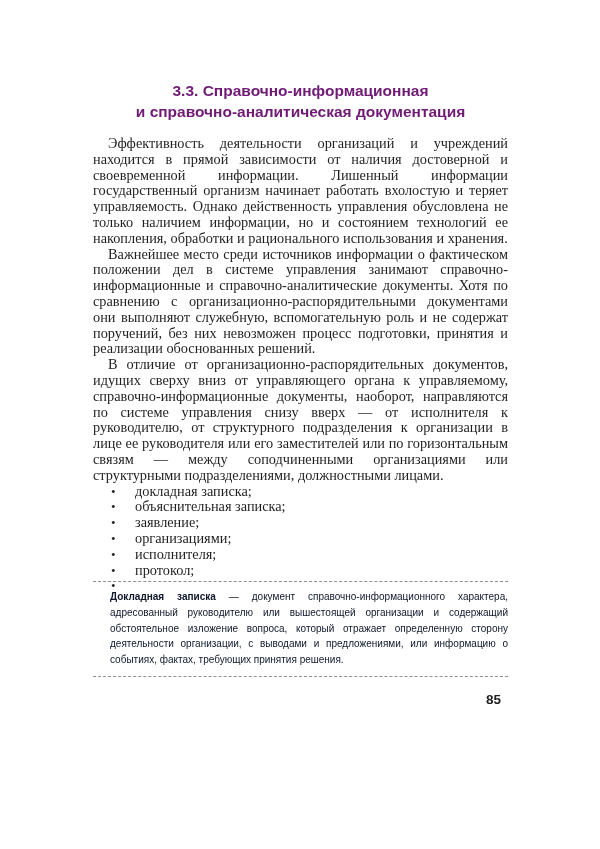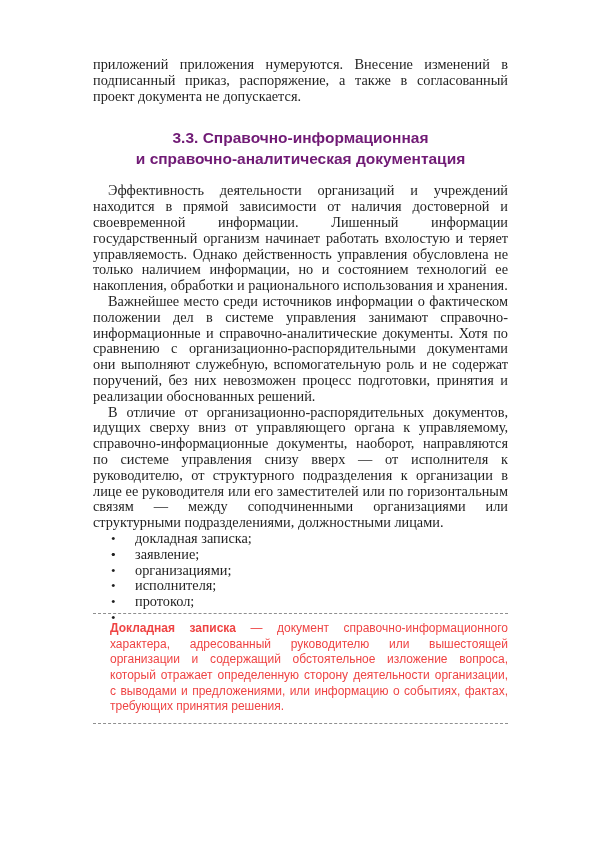--- a/index.html
+++ b/index.html
@@ -60,65 +60,65 @@
     font-size: 13px;
   }
   .definition-block {
     border-top: 1px dashed #8f8f8f;
     border-bottom: 1px dashed #8f8f8f;
     margin-top: 3px;
     padding: 7px 0 8px 17px;
   }
   .definition-text {
     font-family: "Liberation Sans", sans-serif;
-    font-size: 12px;
+    font-size: 10px;
     line-height: 15.7px;
     text-align: justify;
     margin: 0;
-    color: #ef4444;
+    color: #0f172a;
   }
   .definition-text .term {
     font-weight: bold;
   }
   .page-number {
     font-family: "Liberation Sans", sans-serif;
     font-weight: bold;
     font-size: 13.5px;
     text-align: right;
     padding-right: 7px;
     margin-top: 15px;
     color: #222222;
   }
 </style>
 </head>
 <body>
 
 <div class="page">
 
-  <p class="body-text">приложений приложения нумеруются. Внесение изменений в подписанный приказ, распоряжение, а также в согласованный проект документа не допускается.</p>
 
   <h2 class="section-heading">
     <span class="hline">3.3. Справочно-информационная</span>
     <span class="hline">и справочно-аналитическая документация</span>
   </h2>
 
   <p class="body-text indent">Эффективность деятельности организаций и учреждений находится в прямой зависимости от наличия достоверной и своевременной информации. Лишенный информации государственный организм начинает работать вхолостую и теряет управляемость. Однако действенность управления обусловлена не только наличием информации, но и состоянием технологий ее накопления, обработки и рационального использования и хранения.</p>
 
   <p class="body-text indent">Важнейшее место среди источников информации о фактическом положении дел в системе управления занимают справочно-информационные и справочно-аналитические документы. Хотя по сравнению с организационно-распорядительными документами они выполняют служебную, вспомогательную роль и не содержат поручений, без них невозможен процесс подготовки, принятия и реализации обоснованных решений.</p>
 
   <p class="body-text indent">В отличие от организационно-распорядительных документов, идущих сверху вниз от управляющего органа к управляемому, справочно-информационные документы, наоборот, направляются по системе управления снизу вверх — от исполнителя к руководителю, от структурного подразделения к организации в лице ее руководителя или его заместителей или по горизонтальным связям — между соподчиненными организациями или структурными подразделениями, должностными лицами.</p>
 
 
   <ul class="bullet-list">
     <li>
       <span class="marker">•</span>
       <span>докладная записка;</span>
     </li>
     <li>
       <span class="marker">•</span>
+      <span>объяснительная записка;</span>
     </li>
     <li>
       <span class="marker">•</span>
       <span>заявление;</span>
     </li>
     <li>
       <span class="marker">•</span>
       <span>организациями;</span>
     </li>
     <li>
@@ -133,14 +133,15 @@
       <span class="marker">•</span>
     </li>
   </ul>
 
   <div class="definition-block">
     <p class="definition-text">
       <b class="term">Докладная записка</b><span> — документ справочно-информационного характера, адресованный руководителю или вышестоящей организации и содержащий обстоятельное изложение вопроса, который отражает определенную сторону деятельности организации, с выводами и предложениями, или информацию о событиях, фактах, требующих принятия решения.</span>
     </p>
   </div>
 
+  <div class="page-number">85</div>
 
 </div>
 
 </body></html>

